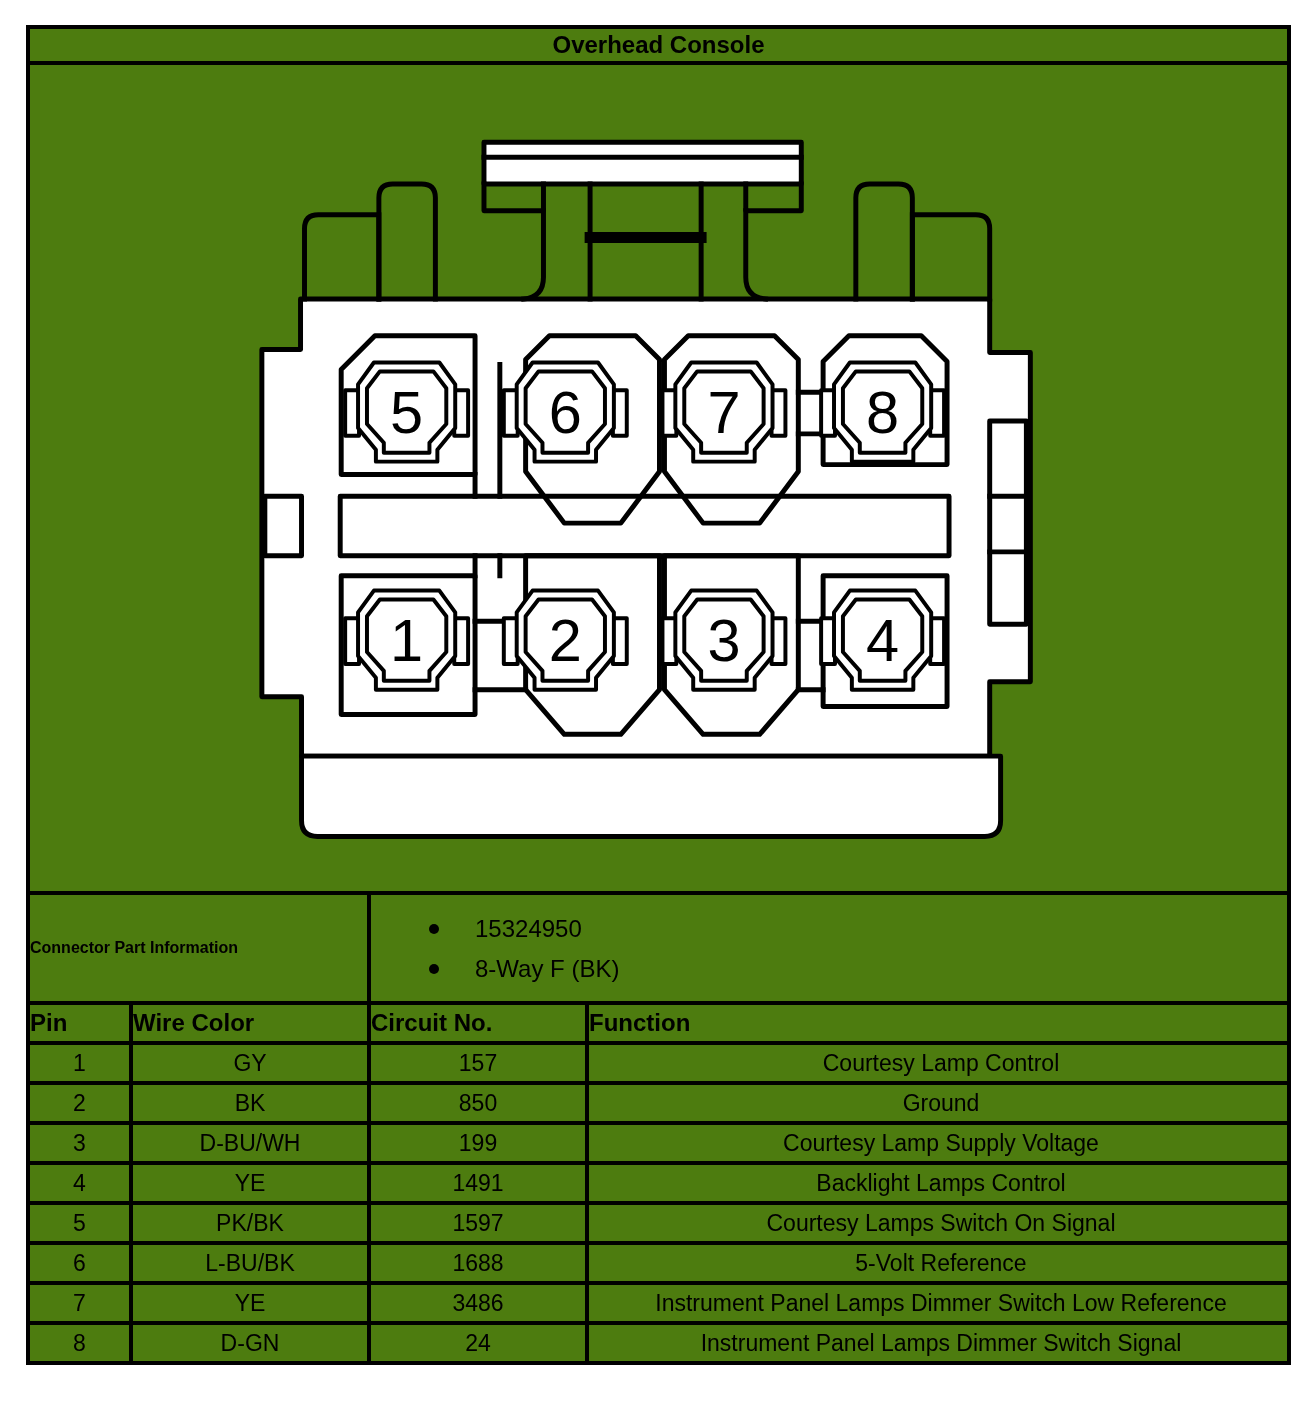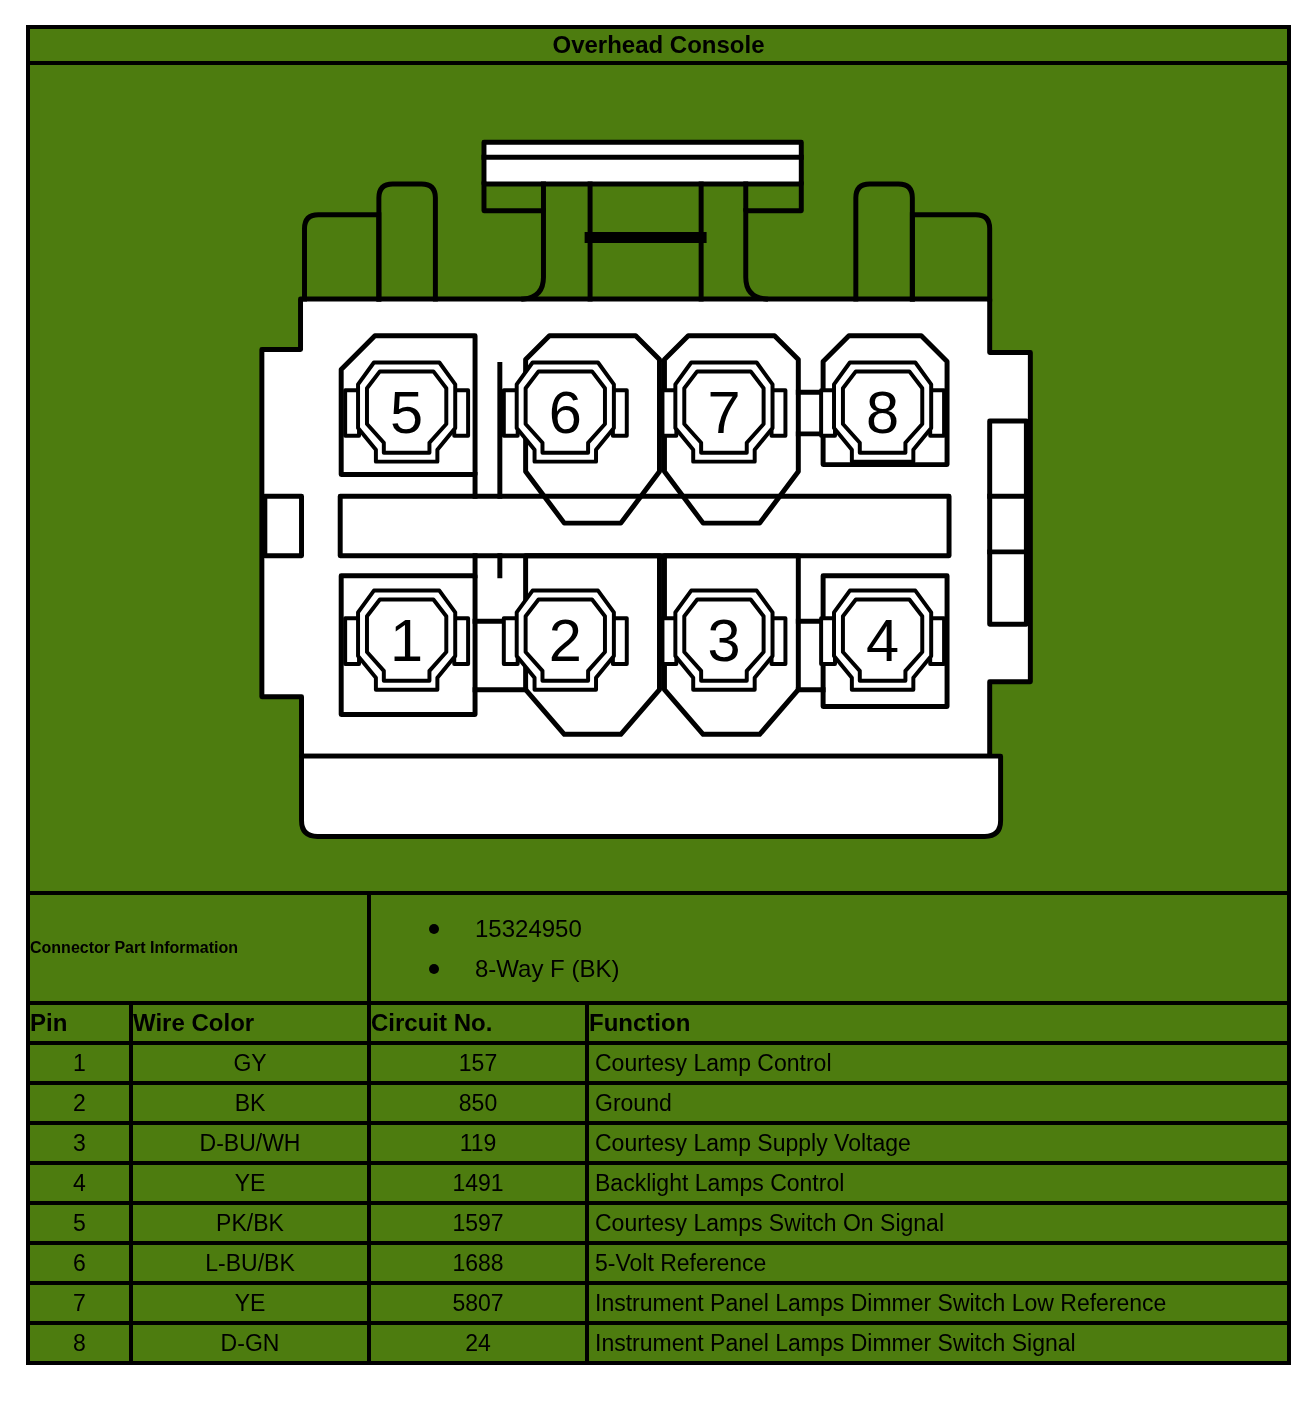--- a/index.html
+++ b/index.html
@@ -69,21 +69,21 @@
     vertical-align:middle;
   }
   tr.data-row td{
     height:36px;
     font-size:23px;
     text-align:center;
     vertical-align:middle;
     white-space:nowrap;
   }
   tr.data-row td.fn{
-    text-align:left;
+    text-align:center;
     padding-left:6px;
   }
   .conn-num{
     font-family:"Liberation Sans",sans-serif;
     font-size:60px;
     fill:#000;
     stroke:none;
   }
 </style>
 </head>
@@ -235,21 +235,21 @@
         </tr>
         <tr class="data-row">
           <td>2</td>
           <td>BK</td>
           <td>850</td>
           <td class="fn">Ground</td>
         </tr>
         <tr class="data-row">
           <td>3</td>
           <td>D-BU/WH</td>
-          <td>119</td>
+          <td>199</td>
           <td class="fn">Courtesy Lamp Supply Voltage</td>
         </tr>
         <tr class="data-row">
           <td>4</td>
           <td>YE</td>
           <td>1491</td>
           <td class="fn">Backlight Lamps Control</td>
         </tr>
         <tr class="data-row">
           <td>5</td>
@@ -259,21 +259,21 @@
         </tr>
         <tr class="data-row">
           <td>6</td>
           <td>L-BU/BK</td>
           <td>1688</td>
           <td class="fn">5-Volt Reference</td>
         </tr>
         <tr class="data-row">
           <td>7</td>
           <td>YE</td>
-          <td>5807</td>
+          <td>3486</td>
           <td class="fn">Instrument Panel Lamps Dimmer Switch Low Reference</td>
         </tr>
         <tr class="data-row">
           <td>8</td>
           <td>D-GN</td>
           <td>24</td>
           <td class="fn">Instrument Panel Lamps Dimmer Switch Signal</td>
         </tr>
       </tbody>
   </table>

